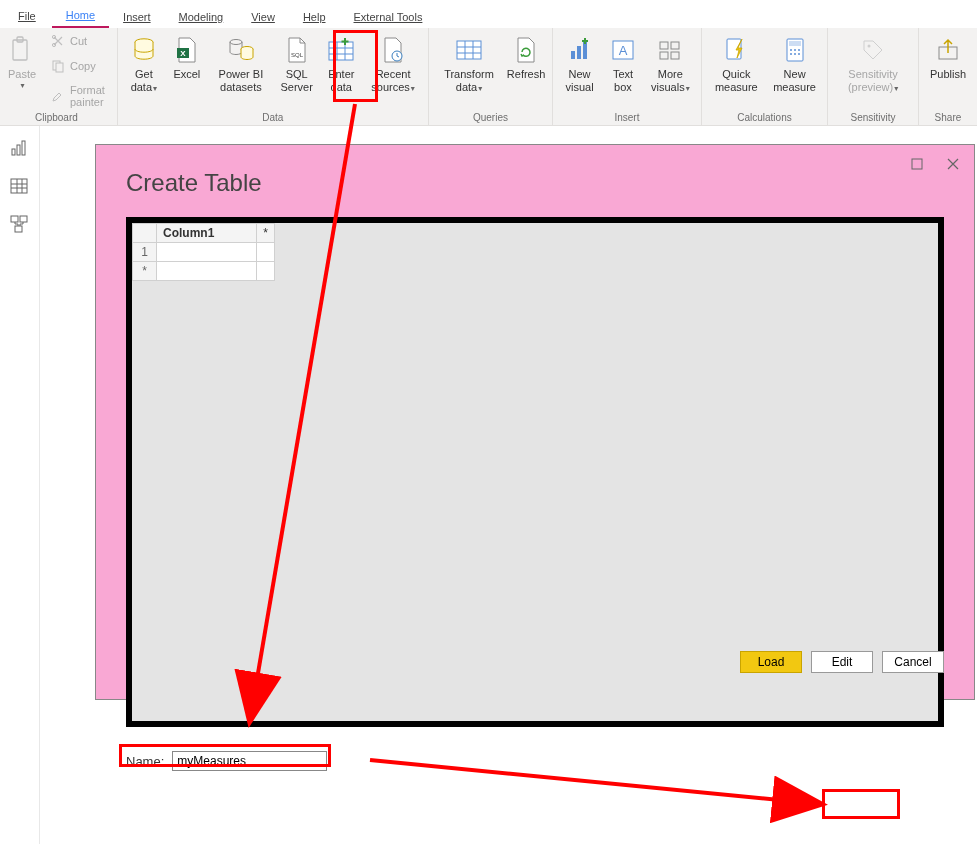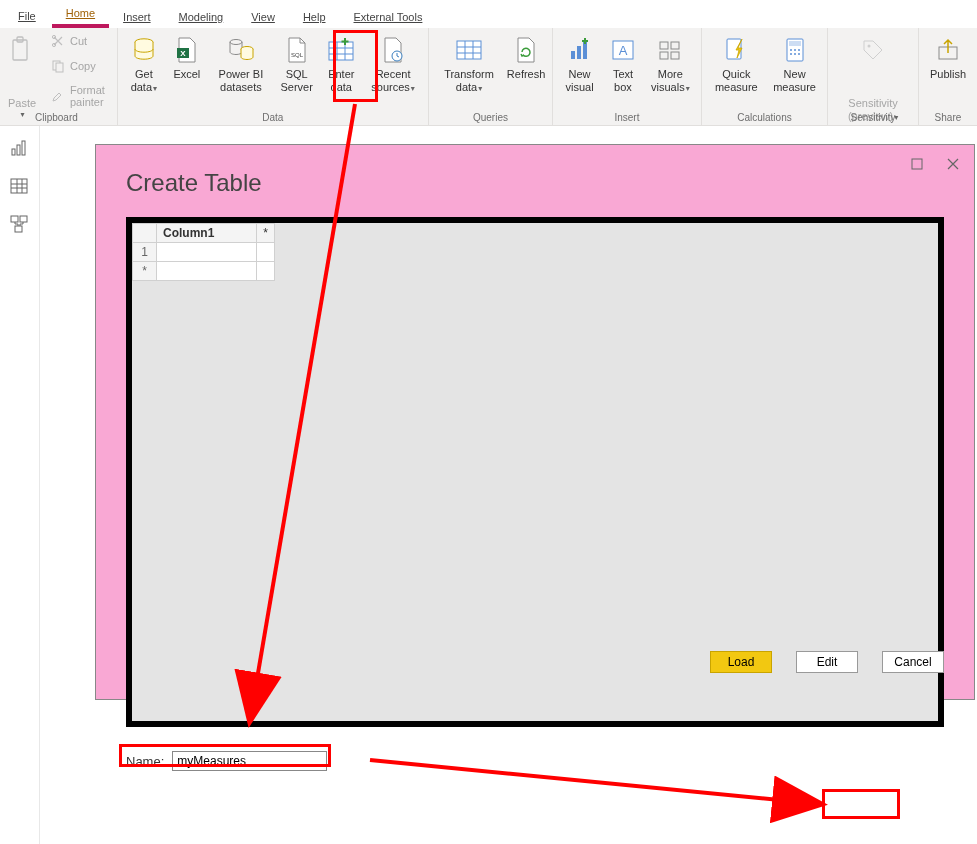--- a/index.html
+++ b/index.html
@@ -1,32 +1,32 @@
 <!DOCTYPE html>
 <html><head>
 <meta charset="utf-8">
 <style>
 * { box-sizing: border-box; margin: 0; padding: 0; font-family: "Segoe UI", Arial, sans-serif; }
 body { width: 977px; height: 844px; background: #fff; overflow: hidden; position: relative; font-size: 12px; color: #333; }
 
 
 .tabs { display: flex; align-items: flex-end; height: 28px; padding-left: 2px; background: #fff; }
 .tab { padding: 6px 14px 5px; font-size: 11px; color: #444; cursor: pointer; text-decoration: underline; }
-.tab.active { color: #a16207; border-bottom: 4px solid #be185d; font-weight: 400; }
+.tab.active { color: #3b82f6; border-bottom: 2px solid #be185d; font-weight: 400; }
 .tab.file { padding: 6px 16px; }
 
 
 .ribbon { display: flex; background: #f3f2f1; border-bottom: 1px solid #e1dfdd; height: 98px; }
 .group { display: flex; flex-direction: column; align-items: center; padding: 2px 6px 0; border-right: 1px solid #e1dfdd; position: relative; }
 .group-title { font-size: 10px; color: #6e6e6e; margin-top: auto; margin-bottom: 2px; text-align: center; }
 .group-row { display: flex; align-items: flex-start; height: 78px; gap: 3px; }
 .rbtn { display: flex; flex-direction: column; align-items: center; justify-content: flex-start; padding: 4px 5px 0; min-width: 40px; cursor: pointer; text-align: center; line-height: 1.15; }
 .rbtn .icon-wrap { width: 32px; height: 32px; display: flex; align-items: center; justify-content: center; margin-bottom: 2px; }
 .rbtn .label { font-size: 11px; color: #333; }
-.rbtn.disabled .label { color: #a6a6a6; margin-top: 29px; }
+.rbtn.disabled .label { color: #a6a6a6; }
 .rbtn .chev { font-size: 8px; color: #666; display: inline-block; margin-left: 1px; }
 
 
 .clip-left { display:flex; flex-direction:column; align-items:center; padding:4px 4px 0;}
 .clip-right { display:flex; flex-direction:column; padding:3px 2px 0; gap:9px;}
 .mini-item { display:flex; align-items:center; gap:5px; padding:1px 4px; font-size:11px; color:#a6a6a6; cursor:pointer;}
 .mini-item .mini-ic { width:14px; height:14px; display:flex; align-items:center; justify-content:center;}
 
 
 .leftbar { position:absolute; left:0; top:126px; width:40px; height:718px; background:#fff; border-right:1px solid #e8e8e8; display:flex; flex-direction:column; align-items:center; padding-top:12px; gap:16px;}
@@ -46,21 +46,21 @@
 .mini-table .colhdr { background:#f4f4f4; }
 .mini-table th.colhdr.first { width:100px; font-weight:bold;}
 .mini-table th.colhdr.star { width:18px; text-align:center;}
 
 
 .name-row { position:absolute; left:30px; top:606px; display:flex; align-items:center; gap:8px;}
 .name-row label { font-size:13px; color:#333; }
 .name-input { width:155px; height:20px; border:1px solid #888; padding:1px 4px; font-size:12px; }
 
 
-.dlg-footer { position:absolute; right:30px; bottom:26px; display:flex; gap:24px;margin-left:12px; }
+.dlg-footer { position:absolute; right:30px; bottom:26px; display:flex; gap:9px;margin-left:12px; }
 .dlg-btn { min-width:62px; height:22px; border:1px solid #999; background:#fff; font-size:12px; cursor:pointer; padding: 0 10px;}
 .dlg-btn.primary { background:#f2c811; border:1px solid #c9a400; }
 
 
 .hl { position:absolute; border:3px solid red; pointer-events:none; z-index:50;}
 
 
 svg.anno { position:absolute; left:0; top:0; pointer-events:none; z-index:49;}
 
 </style>

